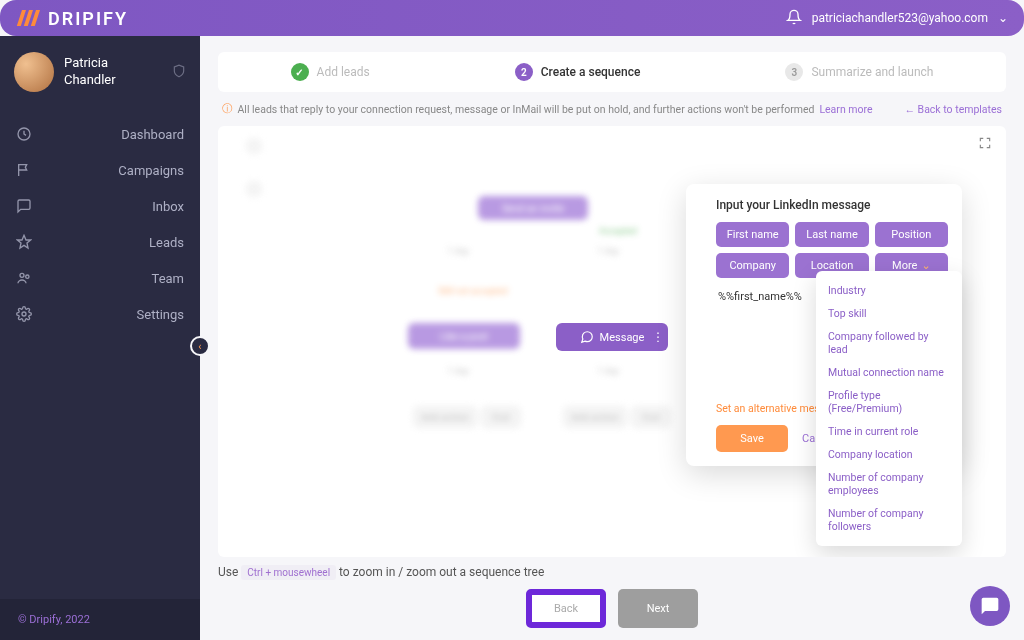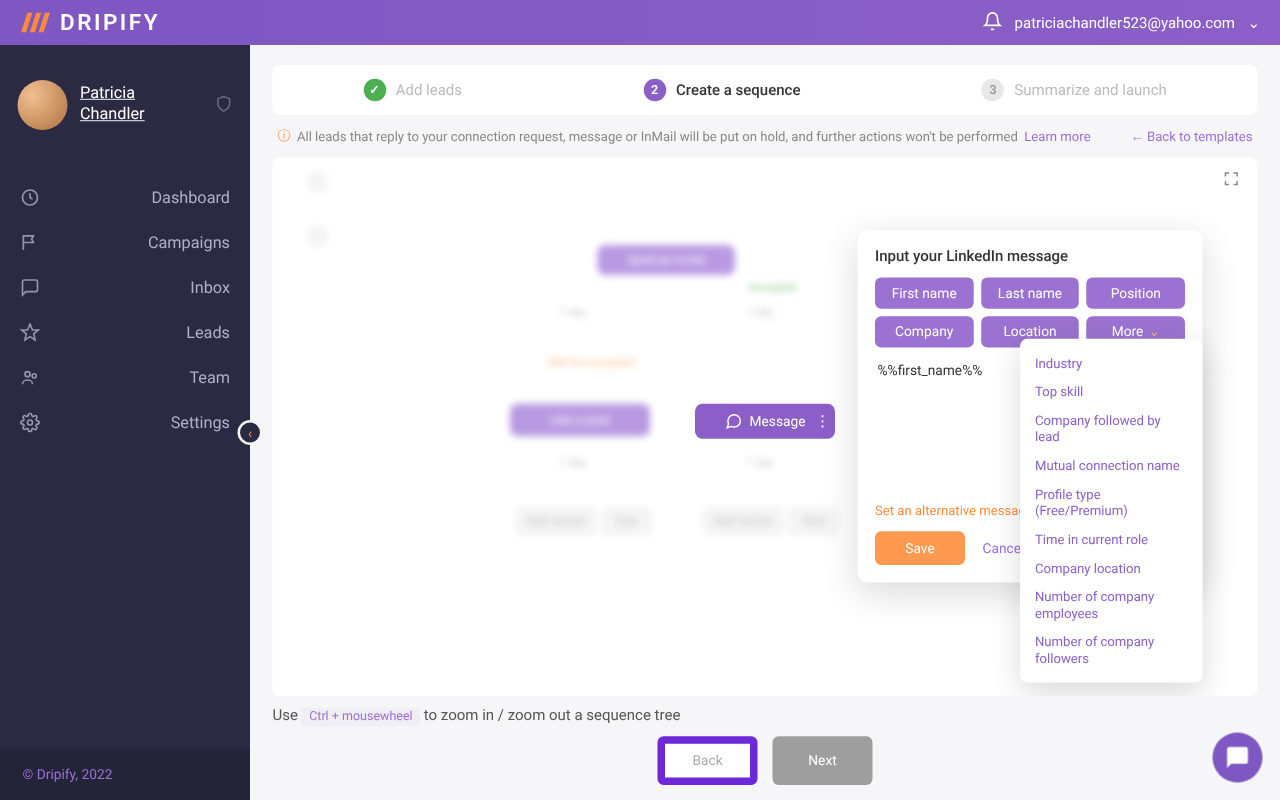--- a/index.html
+++ b/index.html
@@ -1,29 +1,29 @@
 <!DOCTYPE html>
 <html><head>
 <meta charset="utf-8">
 <style>
 * { margin: 0; padding: 0; box-sizing: border-box; font-family: -apple-system, BlinkMacSystemFont, "Segoe UI", Roboto, sans-serif; }
 body { width: 1024px; height: 640px; overflow: hidden; background: #f6f6f9; }
 .app { display: flex; height: 100%; }
 
 
-.topbar { position: fixed; top: 0; left: 0; right: 0; height: 36px; background: linear-gradient(90deg, #7e57c2 0%, #8b5fc7 100%); display: flex; align-items: center; padding: 0 16px; z-index: 100; }
+.topbar { position: fixed; top: 0; left: 0; right: 0; height: 36px; background: linear-gradient(90deg, #7e57c2 0%, #8b5fc7 100%); display: flex; align-items: center; padding: 0 16px; z-index: 100; border-radius: 16px; }
 .logo { display: flex; align-items: center; gap: 6px; font-size: 18px; font-weight: 600; color: #fff; letter-spacing: 2px; }
 .logo-mark { display: inline-block; }
 .logo-mark svg { display: block; }
 .top-right { margin-left: auto; display: flex; align-items: center; gap: 10px; color: #fff; font-size: 12px; }
 .bell-icon { width: 16px; height: 16px; }
 
 
 .sidebar { width: 200px; background: #2a2b42; color: #c4c6d6; display: flex; flex-direction: column; margin-top: 36px; height: calc(100% - 36px); position: relative; }
-.user-block { display: flex; align-items: center; gap: 10px; padding: 28px 14px; text-decoration: underline; }
+.user-block { display: flex; align-items: center; gap: 10px; padding: 16px 14px; }
 .avatar { width: 40px; height: 40px; border-radius: 50%; background: radial-gradient(circle at 30% 30%, #f0c090, #b07040); flex-shrink: 0; }
 .user-name { color: #fff; font-size: 13px; line-height: 1.3; flex: 1; }
 .shield { opacity: 0.5; font-size: 12px; }
 .nav { list-style: none; margin-top: 8px; }
 .nav li { display: flex; align-items: center; gap: 12px; padding: 10px 16px; font-size: 13px; cursor: pointer; color: #aeb0c5; justify-content: space-between; }
 .nav-icon { width: 16px; height: 16px; flex-shrink: 0; opacity: 0.8; }
 .sidebar-footer { margin-top: auto; padding: 14px 18px; font-size: 11px; color: #9b6fd6; background: #232438; }
 .collapse-btn { position: absolute; right: -10px; top: 300px; width: 20px; height: 20px; border-radius: 50%; background: #2a2b42; color: #ff9950; display: flex; align-items: center; justify-content: center; font-size: 11px; border: 2px solid #f6f6f9; cursor: pointer; }
 
 
@@ -54,21 +54,21 @@
 .bn { position: absolute; border-radius: 6px; display: flex; align-items: center; justify-content: center; font-size: 10px; color: #fff; }
 .bn.purple { background: #9b6fd6; }
 .bn.gray { background: #f0f0f0; color: #aaa; border: 1px solid #e4e4e4; }
 .bn.delay { background: transparent; color: #aaa; font-size: 9px; }
 
 
 .msg-node { position: absolute; left: 338px; top: 197px; width: 112px; height: 28px; background: #8b5fc7; border-radius: 6px; display: flex; align-items: center; justify-content: center; gap: 6px; color: #fff; font-size: 11px; z-index: 5; }
 .msg-dots { position: absolute; right: 4px; top: 50%; transform: translateY(-50%); font-size: 12px; cursor: pointer; }
 
 
-.popup { position: absolute; right: 44px; top: 58px; width: 276px; background: #fff; border-radius: 8px; box-shadow: 0 8px 30px rgba(0,0,0,0.15); padding: 14px 14px 14px 14px; z-index: 20; }
+.popup { position: absolute; right: 44px; top: 58px; width: 276px; background: #fff; border-radius: 8px; box-shadow: 0 8px 30px rgba(0,0,0,0.15); padding: 14px 14px 14px 30px; z-index: 20; }
 .popup h4 { font-size: 12px; font-weight: 500; color: #333; margin-bottom: 10px; }
 .chips { display: grid; grid-template-columns: repeat(3, 1fr); gap: 6px; margin-bottom: 6px; }
 .chip { background: #9b72d1; color: #fff; font-size: 11px; padding: 6px 0; border-radius: 5px; text-align: center; cursor: pointer; }
 .chip.more { display: flex; align-items: center; justify-content: center; gap: 4px; }
 .textarea { width: 100%; min-height: 110px; border: none; outline: none; resize: none; font-size: 11px; color: #333; padding: 6px 2px; font-family: inherit; }
 .alt-row { display: flex; align-items: center; gap: 6px; font-size: 10.5px; margin-top: 4px; }
 .alt-row .alt { color: #ff8b3a; }
 .alt-row .opt { color: #bbb; }
 .btn-row { display: flex; align-items: center; gap: 14px; margin-top: 10px; }
 .btn-save { background: #ff9950; color: #fff; border: none; width: 72px; padding: 7px 0; border-radius: 5px; font-size: 11px; cursor: pointer; }

